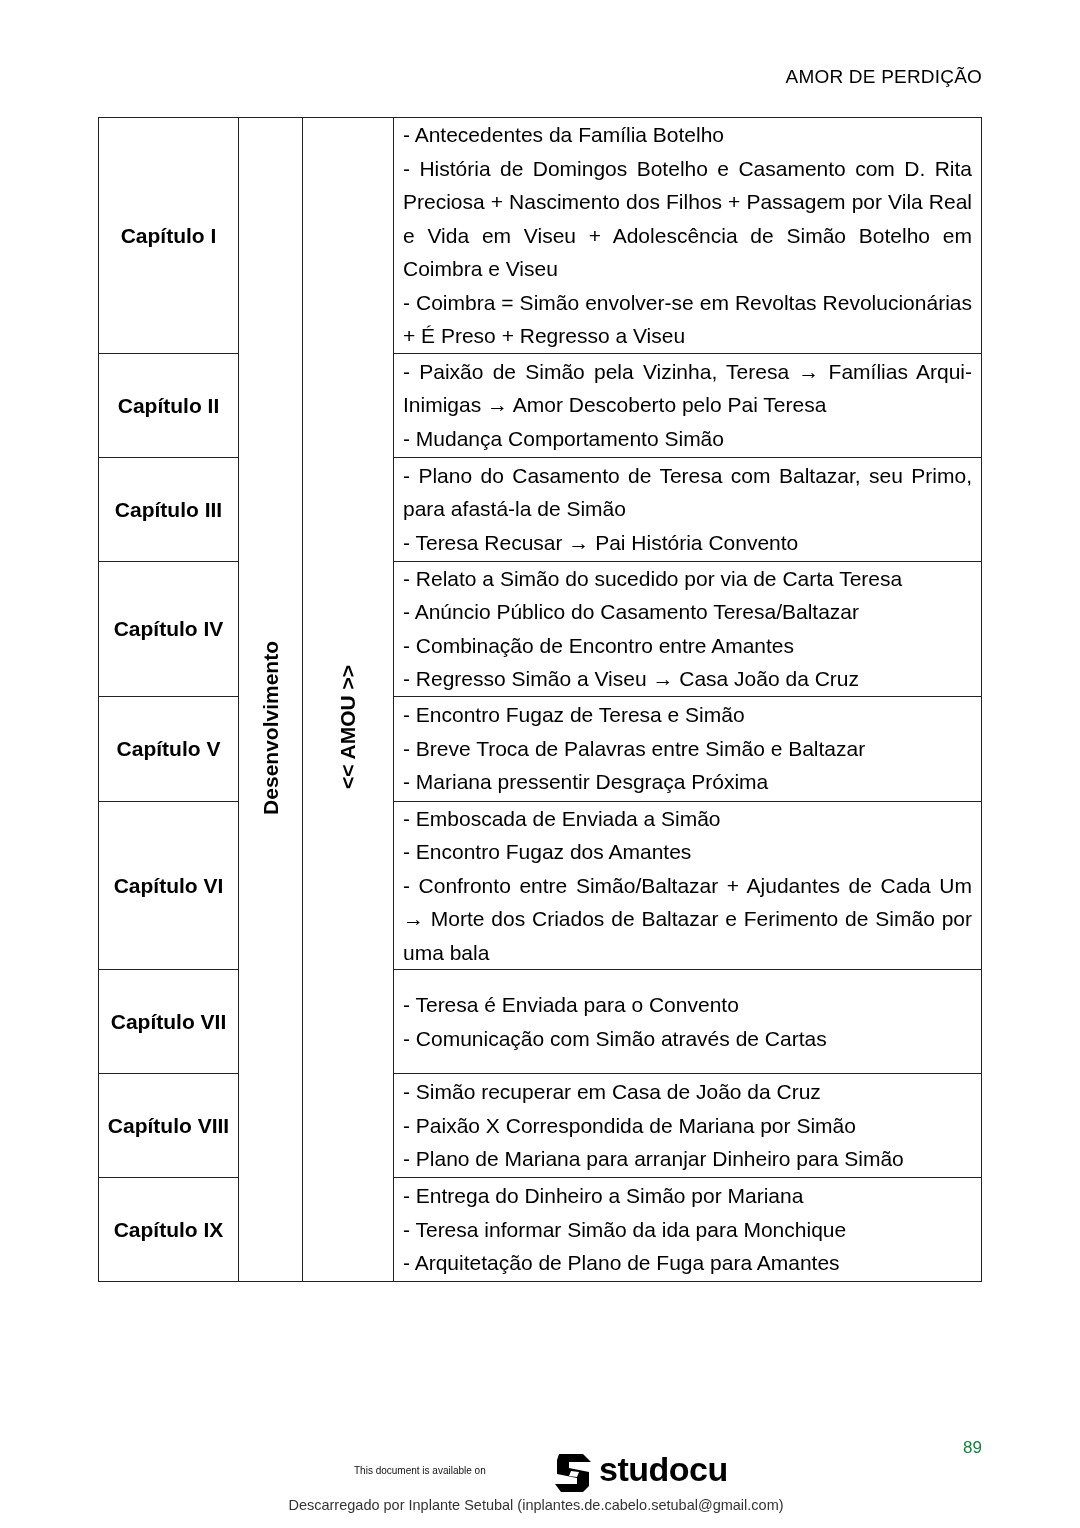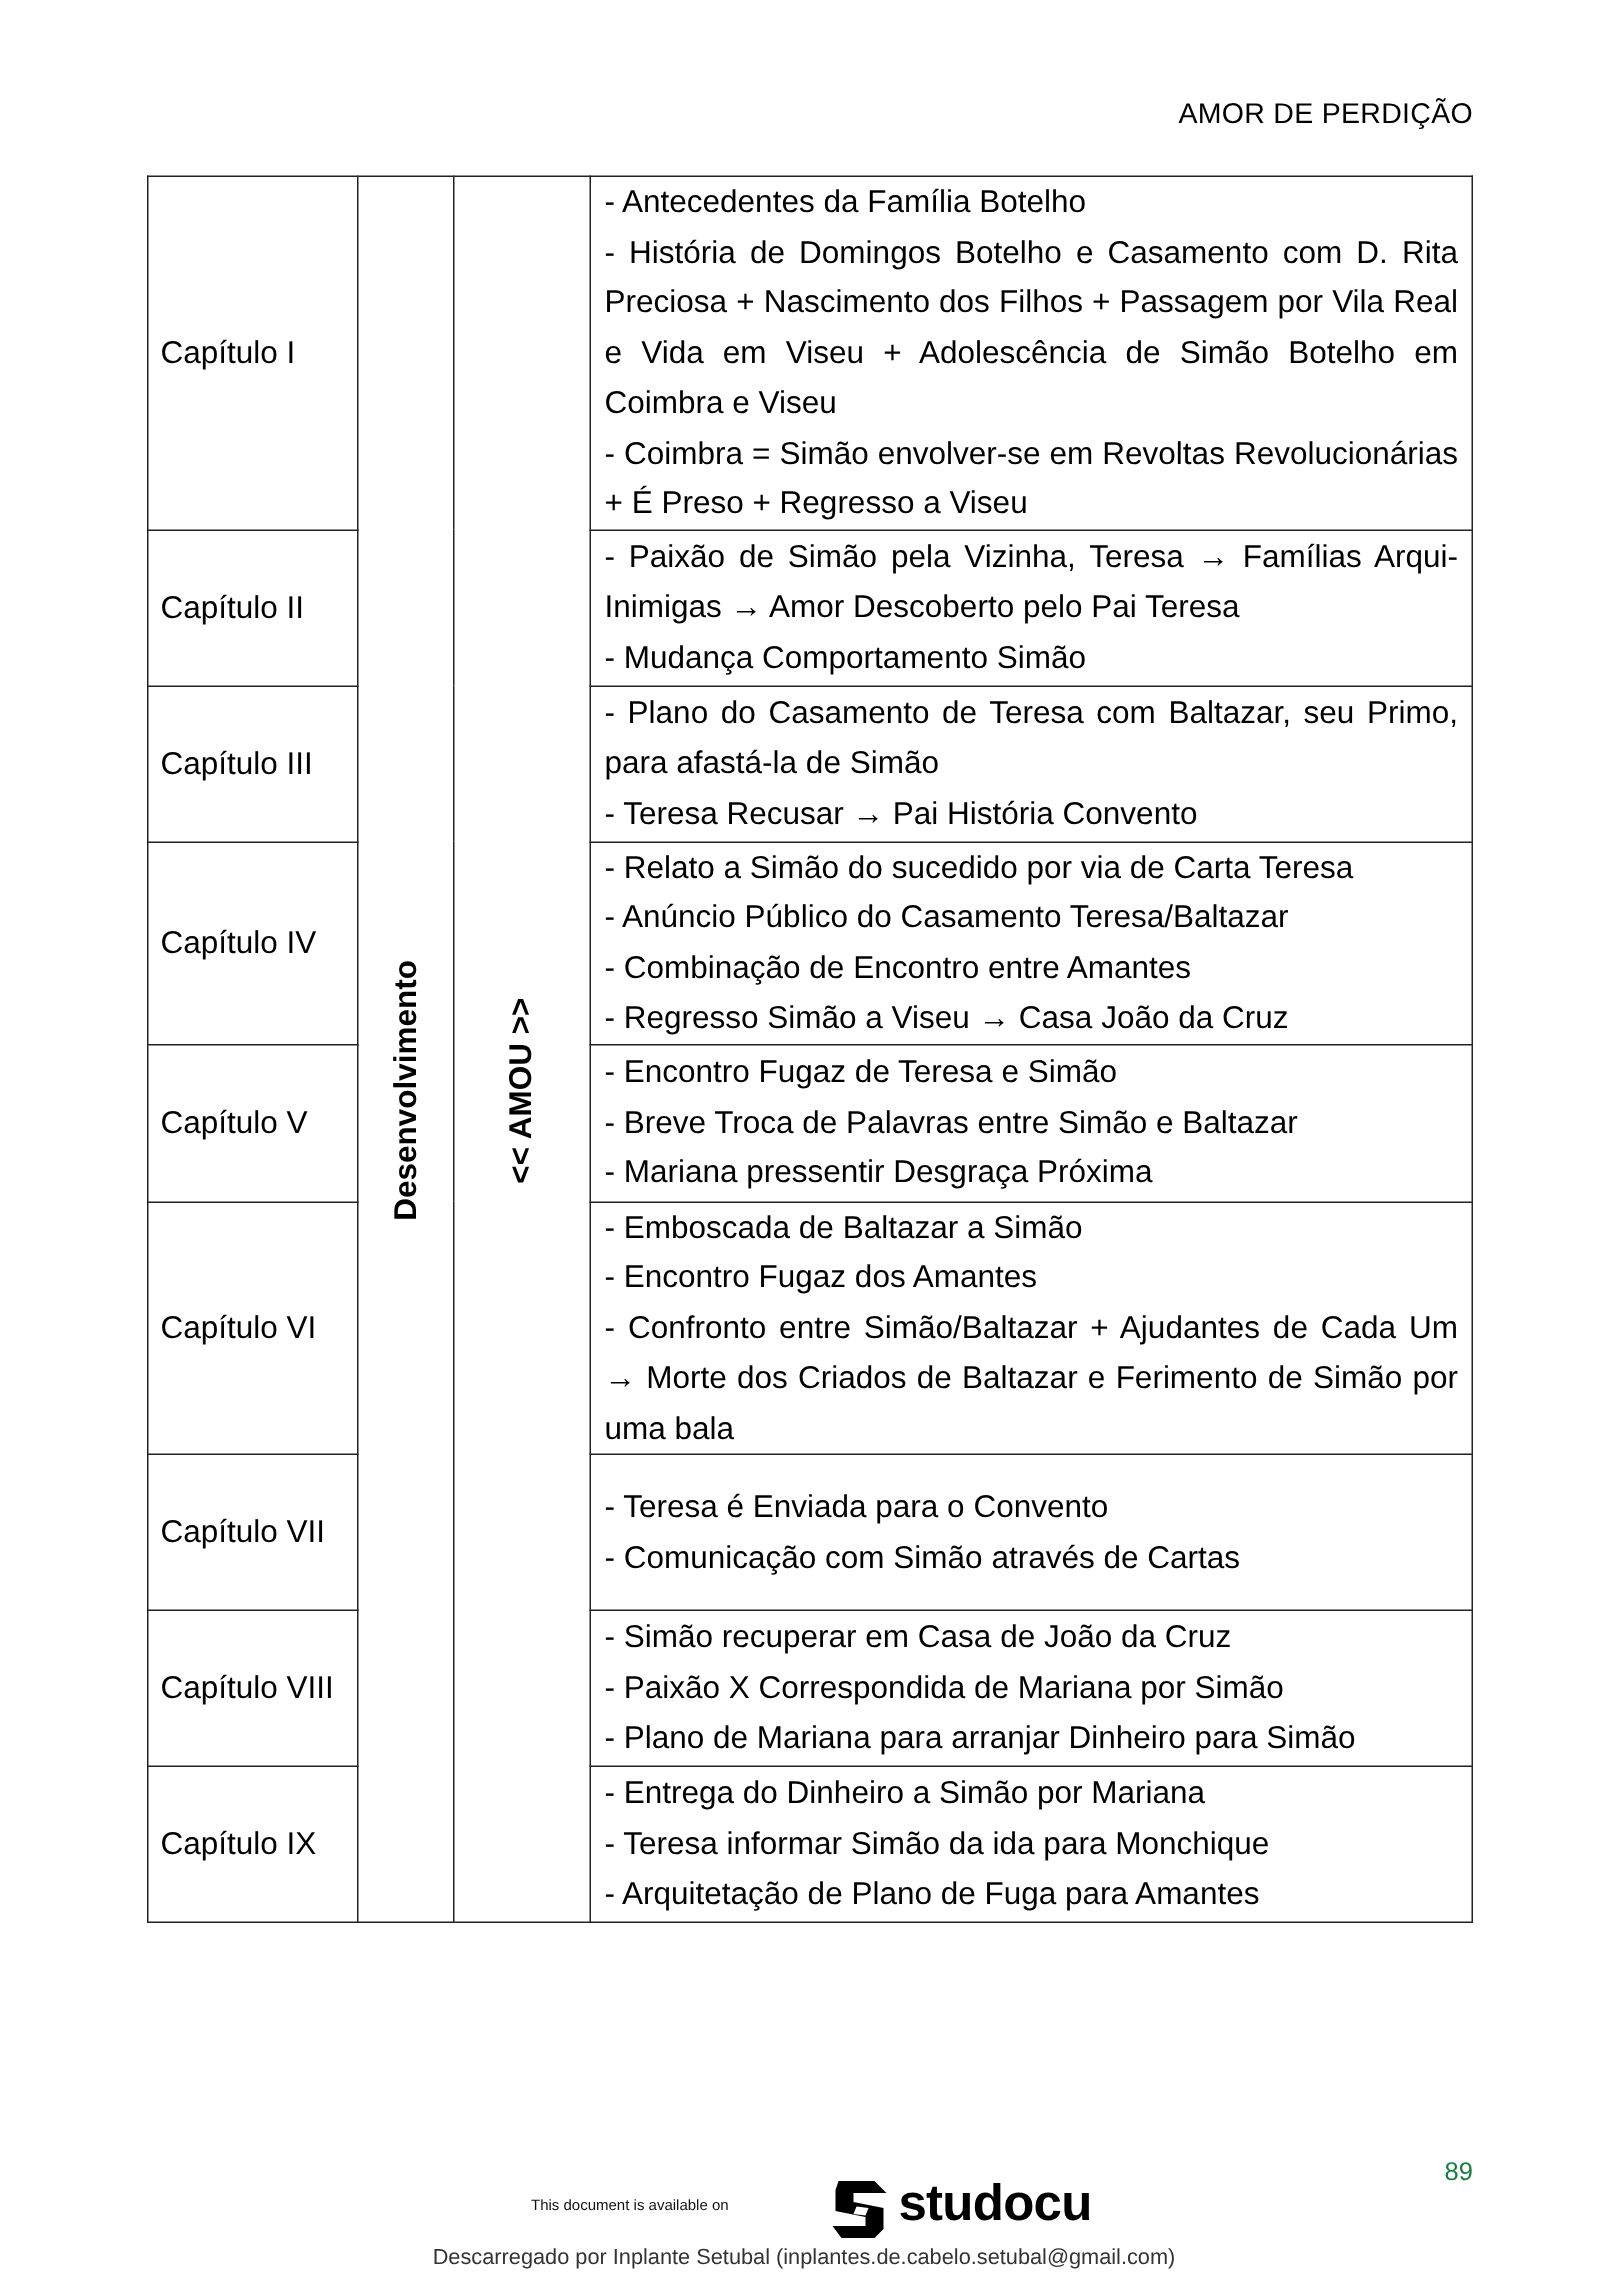--- a/index.html
+++ b/index.html
@@ -6,21 +6,21 @@
     body { width: 1080px; height: 1528px; position: relative; overflow: hidden;
            font-family: "Liberation Sans", "DejaVu Sans", sans-serif; color: #000; }
     .header-title { position: absolute; top: 66px; right: 98px; font-size: 19px;
                     letter-spacing: 0.2px; color: #000000; }
     .summary-table { position: absolute; left: 98px; top: 117px; width: 884px; height: 1162px;
                      border-collapse: collapse; table-layout: fixed; }
     .summary-table td { border: 1.5px solid #222; padding: 0; vertical-align: middle; }
     .col-chapter { width: 140px; }
     .col-phase { width: 64px; }
     .col-theme { width: 91px; }
-    .chapter-cell { text-align: left; font-weight: normal; font-size: 21px; line-height: 33px;
+    .chapter-cell { text-align: center; font-weight: bold; font-size: 21px; line-height: 33px;
                     padding: 0 8px !important; }
     .vertical-cell { text-align: center; position: relative; }
     .vertical-label { display: inline-block; writing-mode: vertical-rl; transform: rotate(180deg);
                       font-weight: bold; font-size: 21px; white-space: nowrap; }
     .phase-label { margin-top: 60px; }
     .theme-label { margin-top: 60px; }
     .content-cell { padding: 0 9px 0 9px !important; font-size: 21px; line-height: 33.5px;
                     text-align: justify; }
     .content-cell .item { display: block; }
     .footer-page { position: absolute; top: 1438px; right: 98px; font-size: 17px; color: #15803d; }
@@ -81,21 +81,21 @@
         <td class="chapter-cell">Capítulo V</td>
         <td class="content-cell">
           <span class="item">- Encontro Fugaz de Teresa e Simão</span>
           <span class="item">- Breve Troca de Palavras entre Simão e Baltazar</span>
           <span class="item">- Mariana pressentir Desgraça Próxima</span>
         </td>
       </tr>
       <tr style="height: 168px;">
         <td class="chapter-cell">Capítulo VI</td>
         <td class="content-cell">
-          <span class="item">- Emboscada de Baltazar a Simão</span>
+          <span class="item">- Emboscada de Enviada a Simão</span>
           <span class="item">- Encontro Fugaz dos Amantes</span>
           <span class="item">- Confronto entre Simão/Baltazar + Ajudantes de Cada Um → Morte dos Criados de Baltazar e Ferimento de Simão por uma bala</span>
         </td>
       </tr>
       <tr style="height: 104px;">
         <td class="chapter-cell">Capítulo VII</td>
         <td class="content-cell">
           <span class="item">- Teresa é Enviada para o Convento</span>
           <span class="item">- Comunicação com Simão através de Cartas</span>
         </td>

